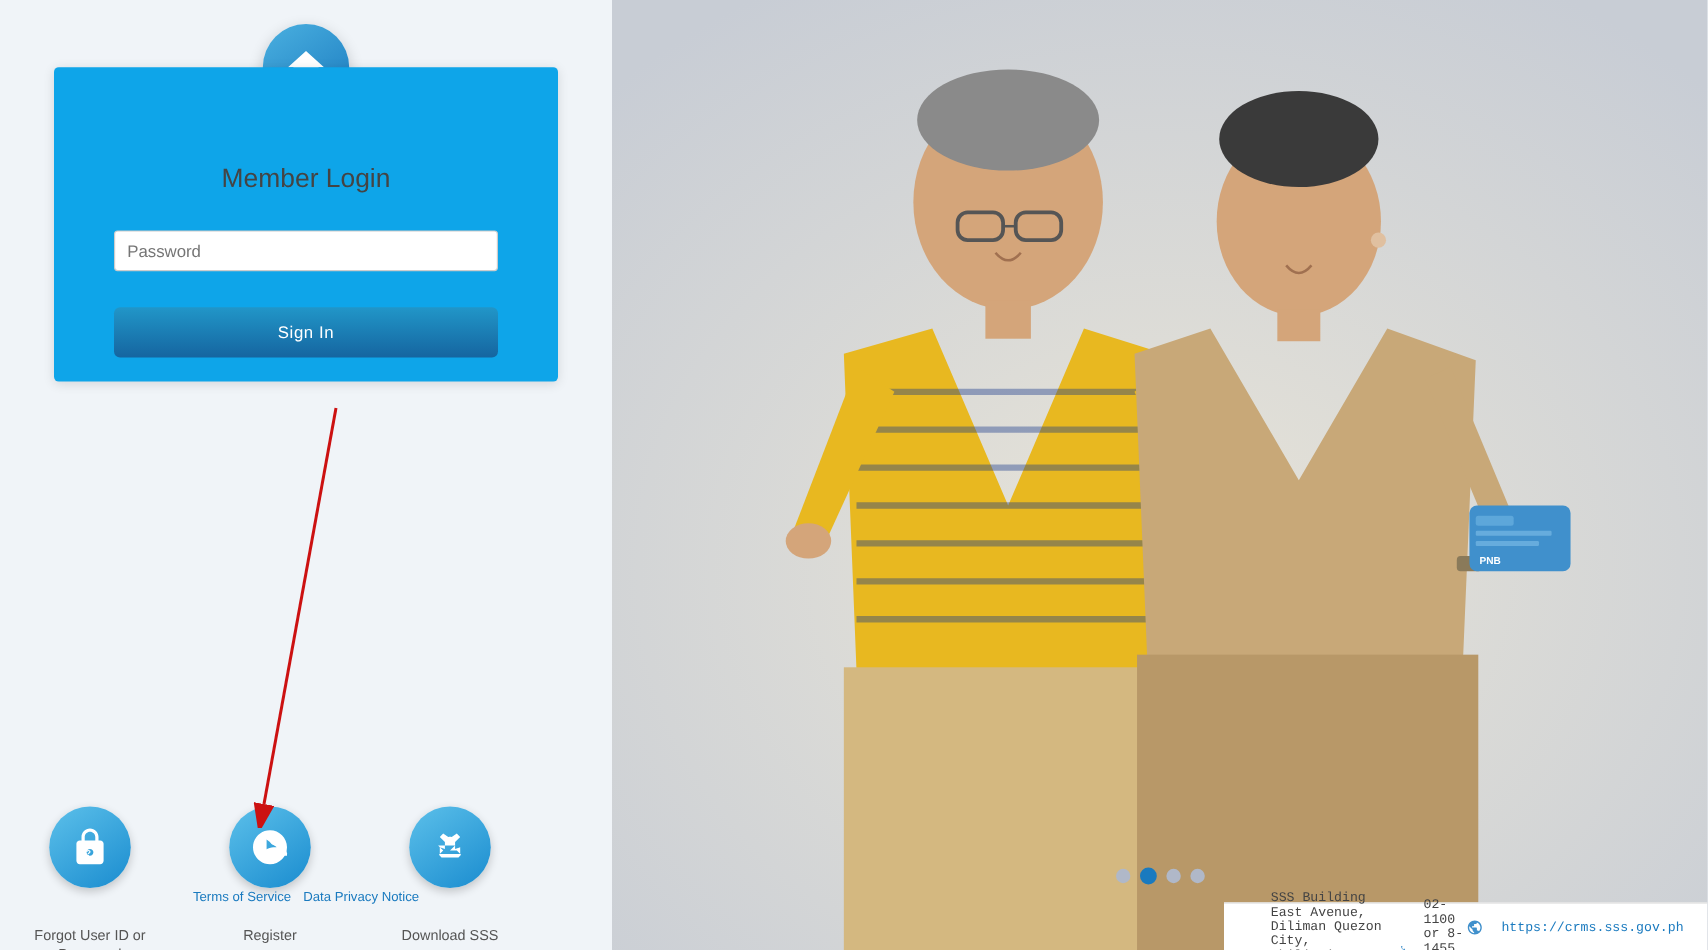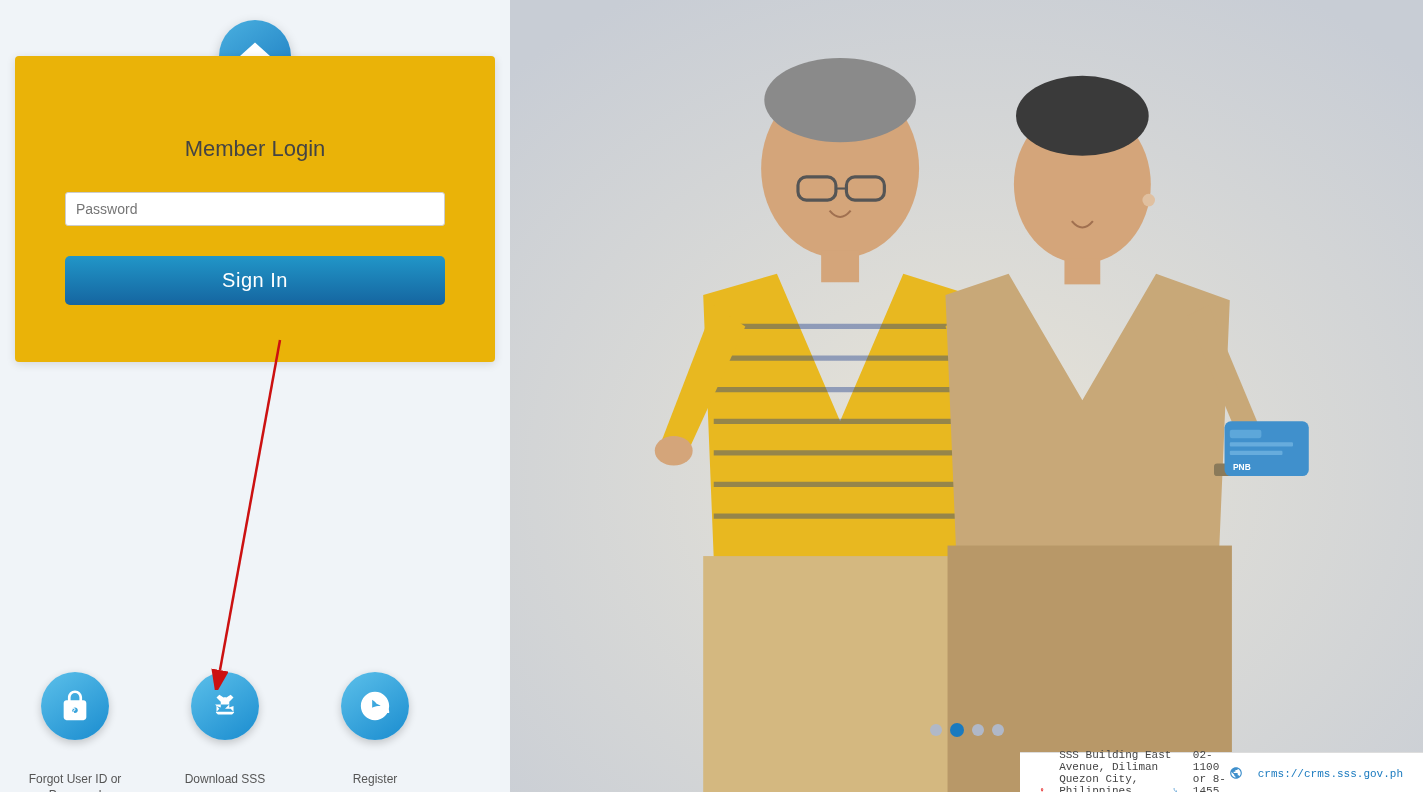--- a/index.html
+++ b/index.html
@@ -38,23 +38,23 @@
       box-shadow: 0 4px 12px rgba(0,0,0,0.2);
     }
     .home-circle svg {
       width: 36px;
       height: 36px;
       fill: white;
     }
 
     
     .login-card {
-      background: #eab308;
-      width: 480px;
-      padding: 30px 50px 57px 50px;
+      background: #0ea5e9;
+      width: 420px;
+      padding: 30px 50px 20px 50px;
       margin-top: -36px;
       border-radius: 4px;
       box-shadow: 0 2px 10px rgba(0,0,0,0.12);
       z-index: 1;
     }
 
     .login-title {
       text-align: center;
       font-size: 22px;
       color: #444;
@@ -93,21 +93,21 @@
       margin-bottom: 30px;
     }
 
     .sign-in-btn {
       width: 100%;
       padding: 13px;
       background: linear-gradient(to bottom, #2196c8, #1565a0);
       color: white;
       border: none;
       border-radius: 5px;
-      font-size: 20px;
+      font-size: 14px;
       cursor: pointer;
       letter-spacing: 0.5px;
     }
 
     
     .bottom-icons {
       position: absolute;
       bottom: 0;
       left: 0;
       width: 510px;
@@ -289,38 +289,42 @@
           <path d="M18 8h-1V6c0-2.76-2.24-5-5-5S7 3.24 7 6v2H6c-1.1 0-2 .9-2 2v10c0 1.1.9 2 2 2h12c1.1 0 2-.9 2-2V10c0-1.1-.9-2-2-2zm-6 9c-1.1 0-2-.9-2-2s.9-2 2-2 2 .9 2 2-.9 2-2 2zm3.1-9H8.9V6c0-1.71 1.39-3.1 3.1-3.1 1.71 0 3.1 1.39 3.1 3.1v2z"></path>
           <text x="11" y="17" font-size="5" fill="white" text-anchor="middle" font-weight="bold">?</text>
         </svg>
       </div>
       <span class="icon-label">Forgot User ID or<br>Password</span>
     </div>
 
     <div class="icon-btn">
       <div class="icon-circle">
         <svg viewBox="0 0 24 24">
-          <path d="M16 4l2 2-3 3v4l3-1v4H6v-4l3 1V9L6 6l2-2 3 2c.31-.14.65-.22 1-.22s.69.08 1 .22L16 4zm-4 10l3-3H5l3 3-2.5 2.5L7 18h10l1.5-1.5L16 14z"></path>
-        </svg>
-      </div>
-      <span class="icon-label">Download SSS</span>
+          <path d="M12 2C6.48 2 2 6.48 2 12s4.48 10 10 10 10-4.48 10-10S17.52 2 12 2zm-2 14.5v-9l6 4.5-6 4.5z"></path>
+          <circle cx="15" cy="8" r="3"></circle>
+          <path d="M15 12c-2.33 0-7 1.17-7 3.5V17h14v-1.5c0-2.33-4.67-3.5-7-3.5z"></path>
+        </svg>
+      </div>
+      <span class="icon-label">Register</span>
     </div>
 
     <div class="icon-btn">
       <div class="icon-circle">
         <svg viewBox="0 0 24 24">
-          <path d="M12 2C6.48 2 2 6.48 2 12s4.48 10 10 10 10-4.48 10-10S17.52 2 12 2zm-2 14.5v-9l6 4.5-6 4.5z"></path>
-          <circle cx="15" cy="8" r="3"></circle>
-          <path d="M15 12c-2.33 0-7 1.17-7 3.5V17h14v-1.5c0-2.33-4.67-3.5-7-3.5z"></path>
-        </svg>
-      </div>
-      <span class="icon-label">Register</span>
+          <path d="M16 4l2 2-3 3v4l3-1v4H6v-4l3 1V9L6 6l2-2 3 2c.31-.14.65-.22 1-.22s.69.08 1 .22L16 4zm-4 10l3-3H5l3 3-2.5 2.5L7 18h10l1.5-1.5L16 14z"></path>
+        </svg>
+      </div>
+      <span class="icon-label">Download SSS</span>
     </div>
   </div>
 
+  <div class="terms-row">
+    <a href="#" class="terms-link">Terms of Service</a>
+    <a href="#" class="terms-link">Data Privacy Notice</a>
+  </div>
 
 </div>
 
 <div id="right-panel">
   <div class="hero-bg">
 
     <svg style="position:absolute;top:0;left:0;width:100%;height:100%;" viewBox="0 0 900 752" preserveAspectRatio="xMidYMid slice">
 
       <defs>
         <radialGradient id="bgGrad" cx="50%" cy="60%" r="70%">
@@ -403,17 +407,17 @@
       <div class="footer-item">
         <svg width="14" height="14" viewBox="0 0 24 24" fill="#4090cc">
           <path d="M6.62 10.79c1.44 2.83 3.76 5.14 6.59 6.59l2.2-2.2c.27-.27.67-.36 1.02-.24 1.12.37 2.33.57 3.57.57.55 0 1 .45 1 1V20c0 .55-.45 1-1 1-9.39 0-17-7.61-17-17 0-.55.45-1 1-1h3.5c.55 0 1 .45 1 1 0 1.25.2 2.45.57 3.57.11.35.03.74-.25 1.02l-2.2 2.2z"></path>
         </svg>
         <span>02-1100 or 8-1455</span>
       </div>
       <div class="footer-item">
         <svg width="14" height="14" viewBox="0 0 24 24" fill="#4090cc">
           <path d="M12 2C6.48 2 2 6.48 2 12s4.48 10 10 10 10-4.48 10-10S17.52 2 12 2zm-1 17.93c-3.95-.49-7-3.85-7-7.93 0-.62.08-1.21.21-1.79L9 15v1c0 1.1.9 2 2 2v1.93zm6.9-2.54c-.26-.81-1-1.39-1.9-1.39h-1v-3c0-.55-.45-1-1-1H8v-2h2c.55 0 1-.45 1-1V7h2c1.1 0 2-.9 2-2v-.41c2.93 1.19 5 4.06 5 7.41 0 2.08-.8 3.97-2.1 5.39z"></path>
         </svg>
-        <a href="#" class="footer-link">crms://crms.sss.gov.ph</a>
+        <a href="#" class="footer-link">https://crms.sss.gov.ph</a>
       </div>
     </div>
   </div>
 </div>
 
 </body></html>

